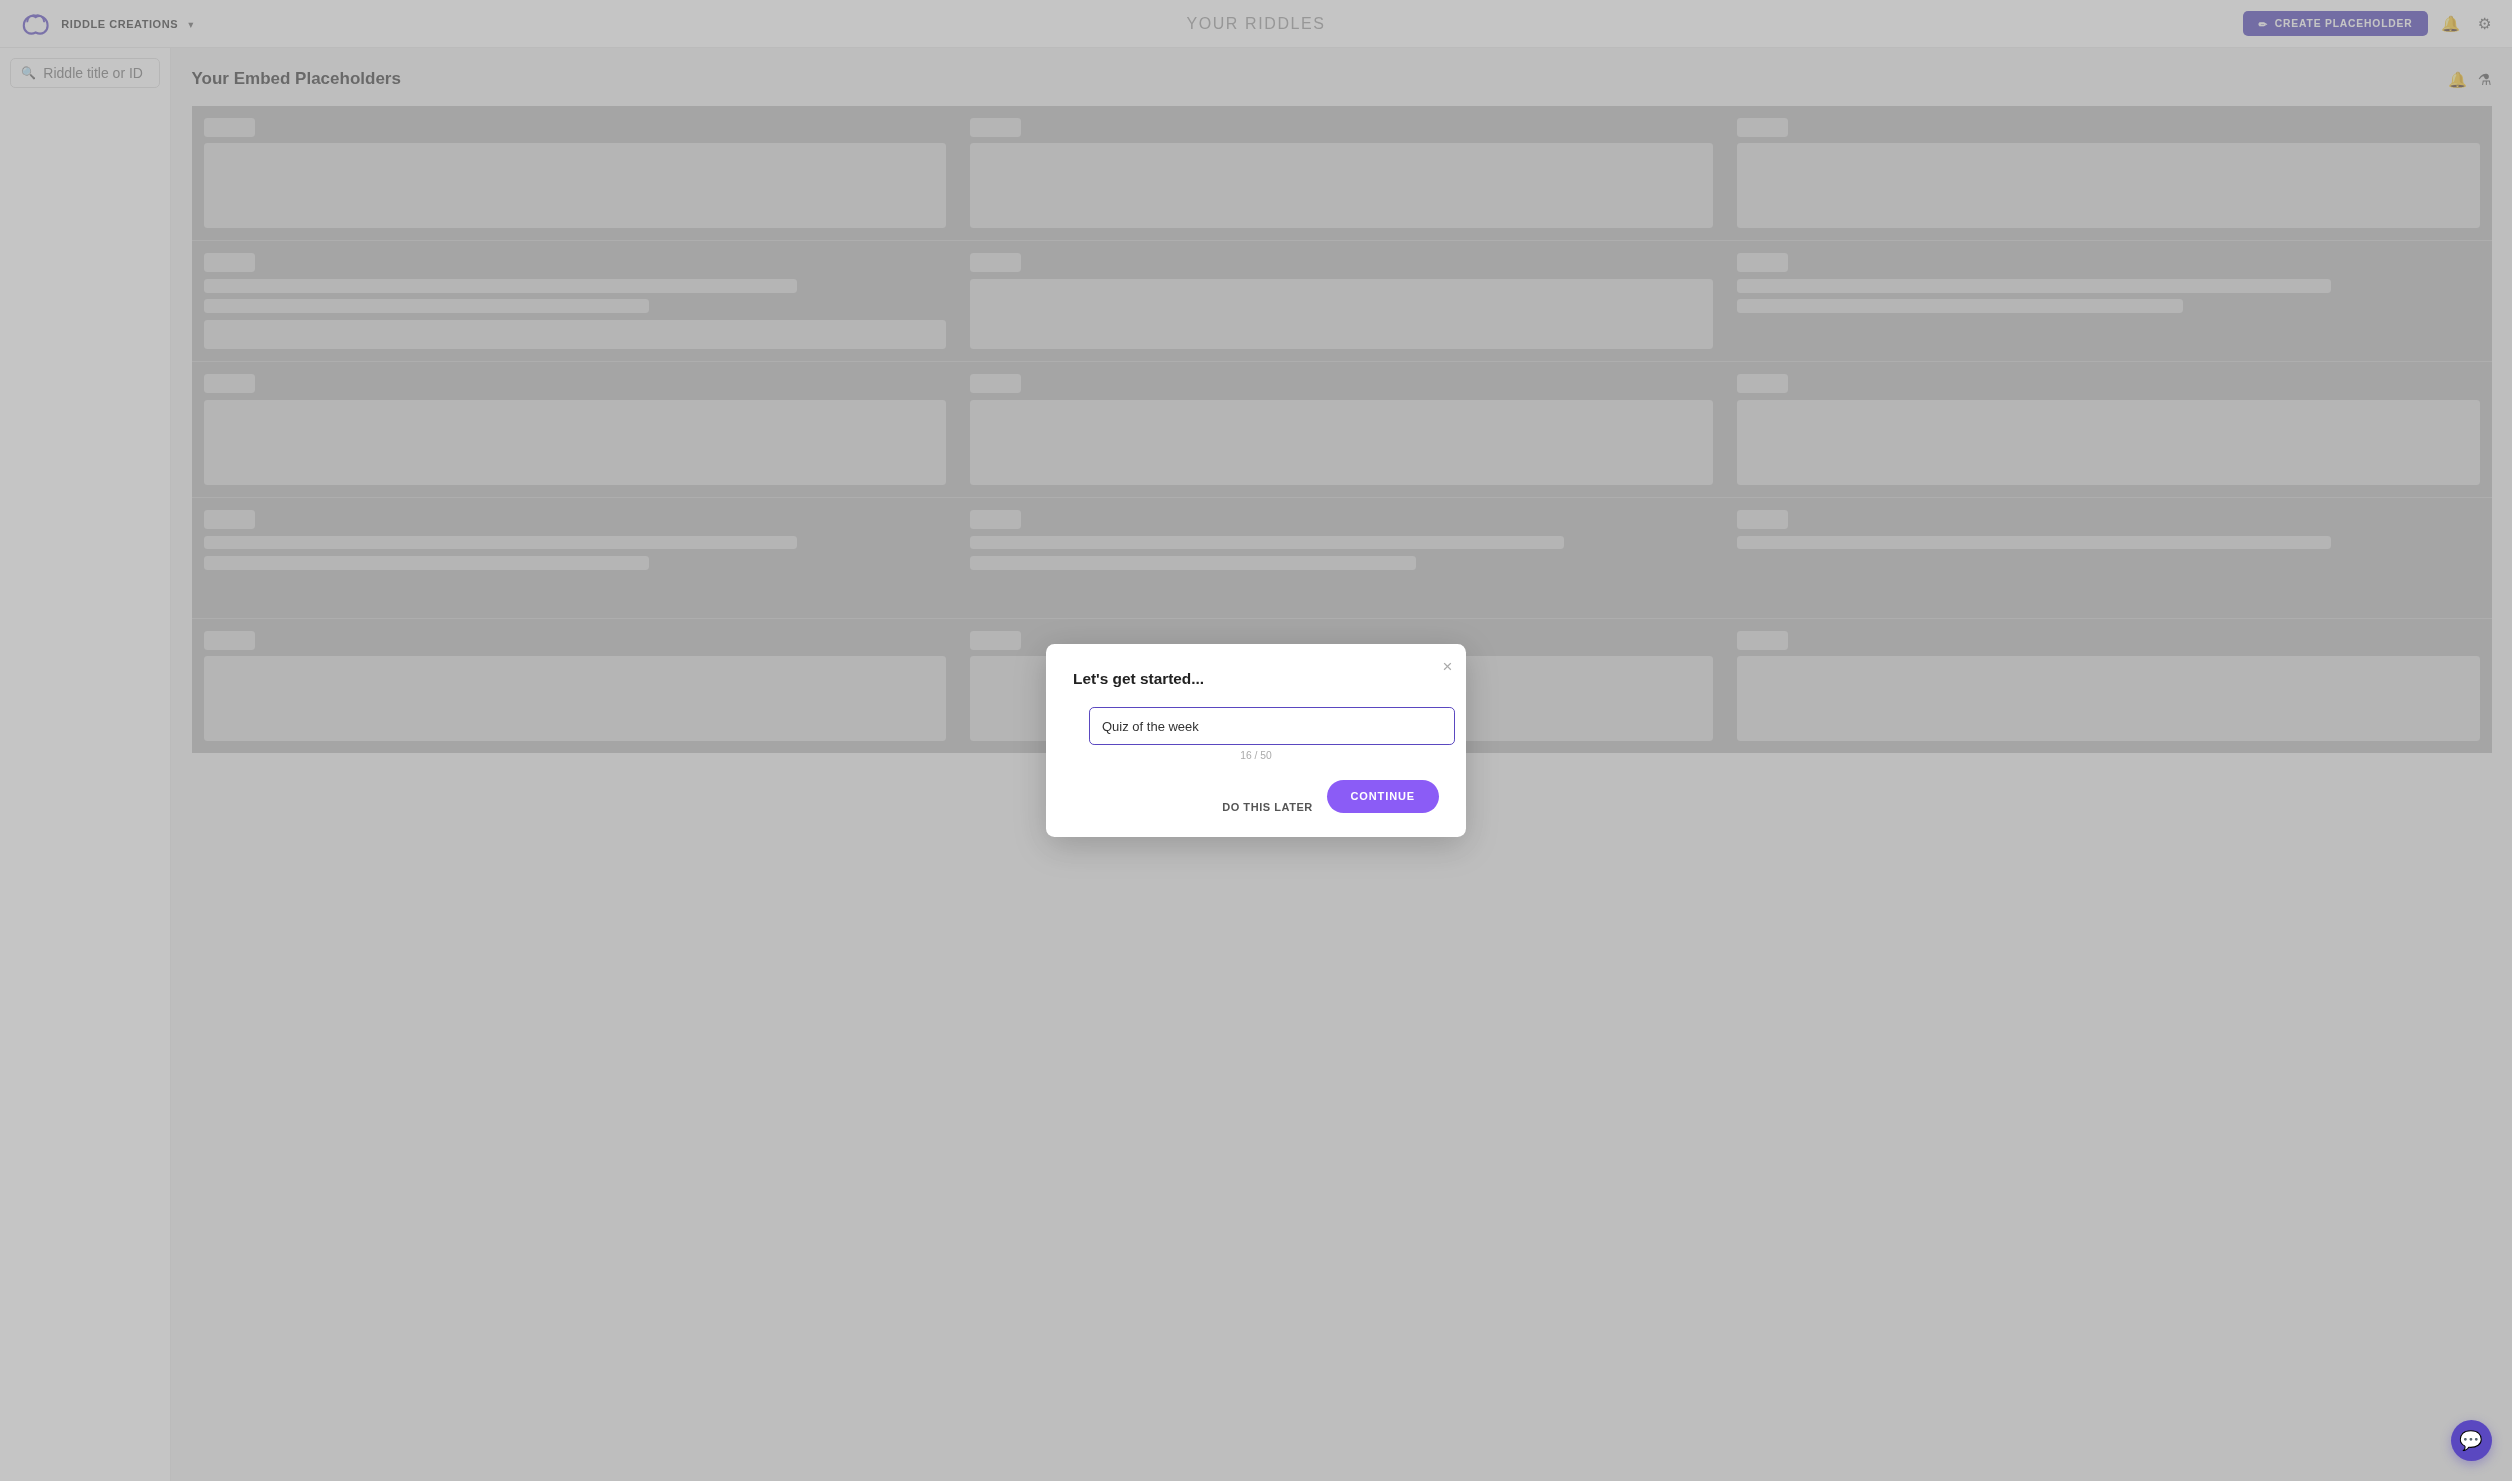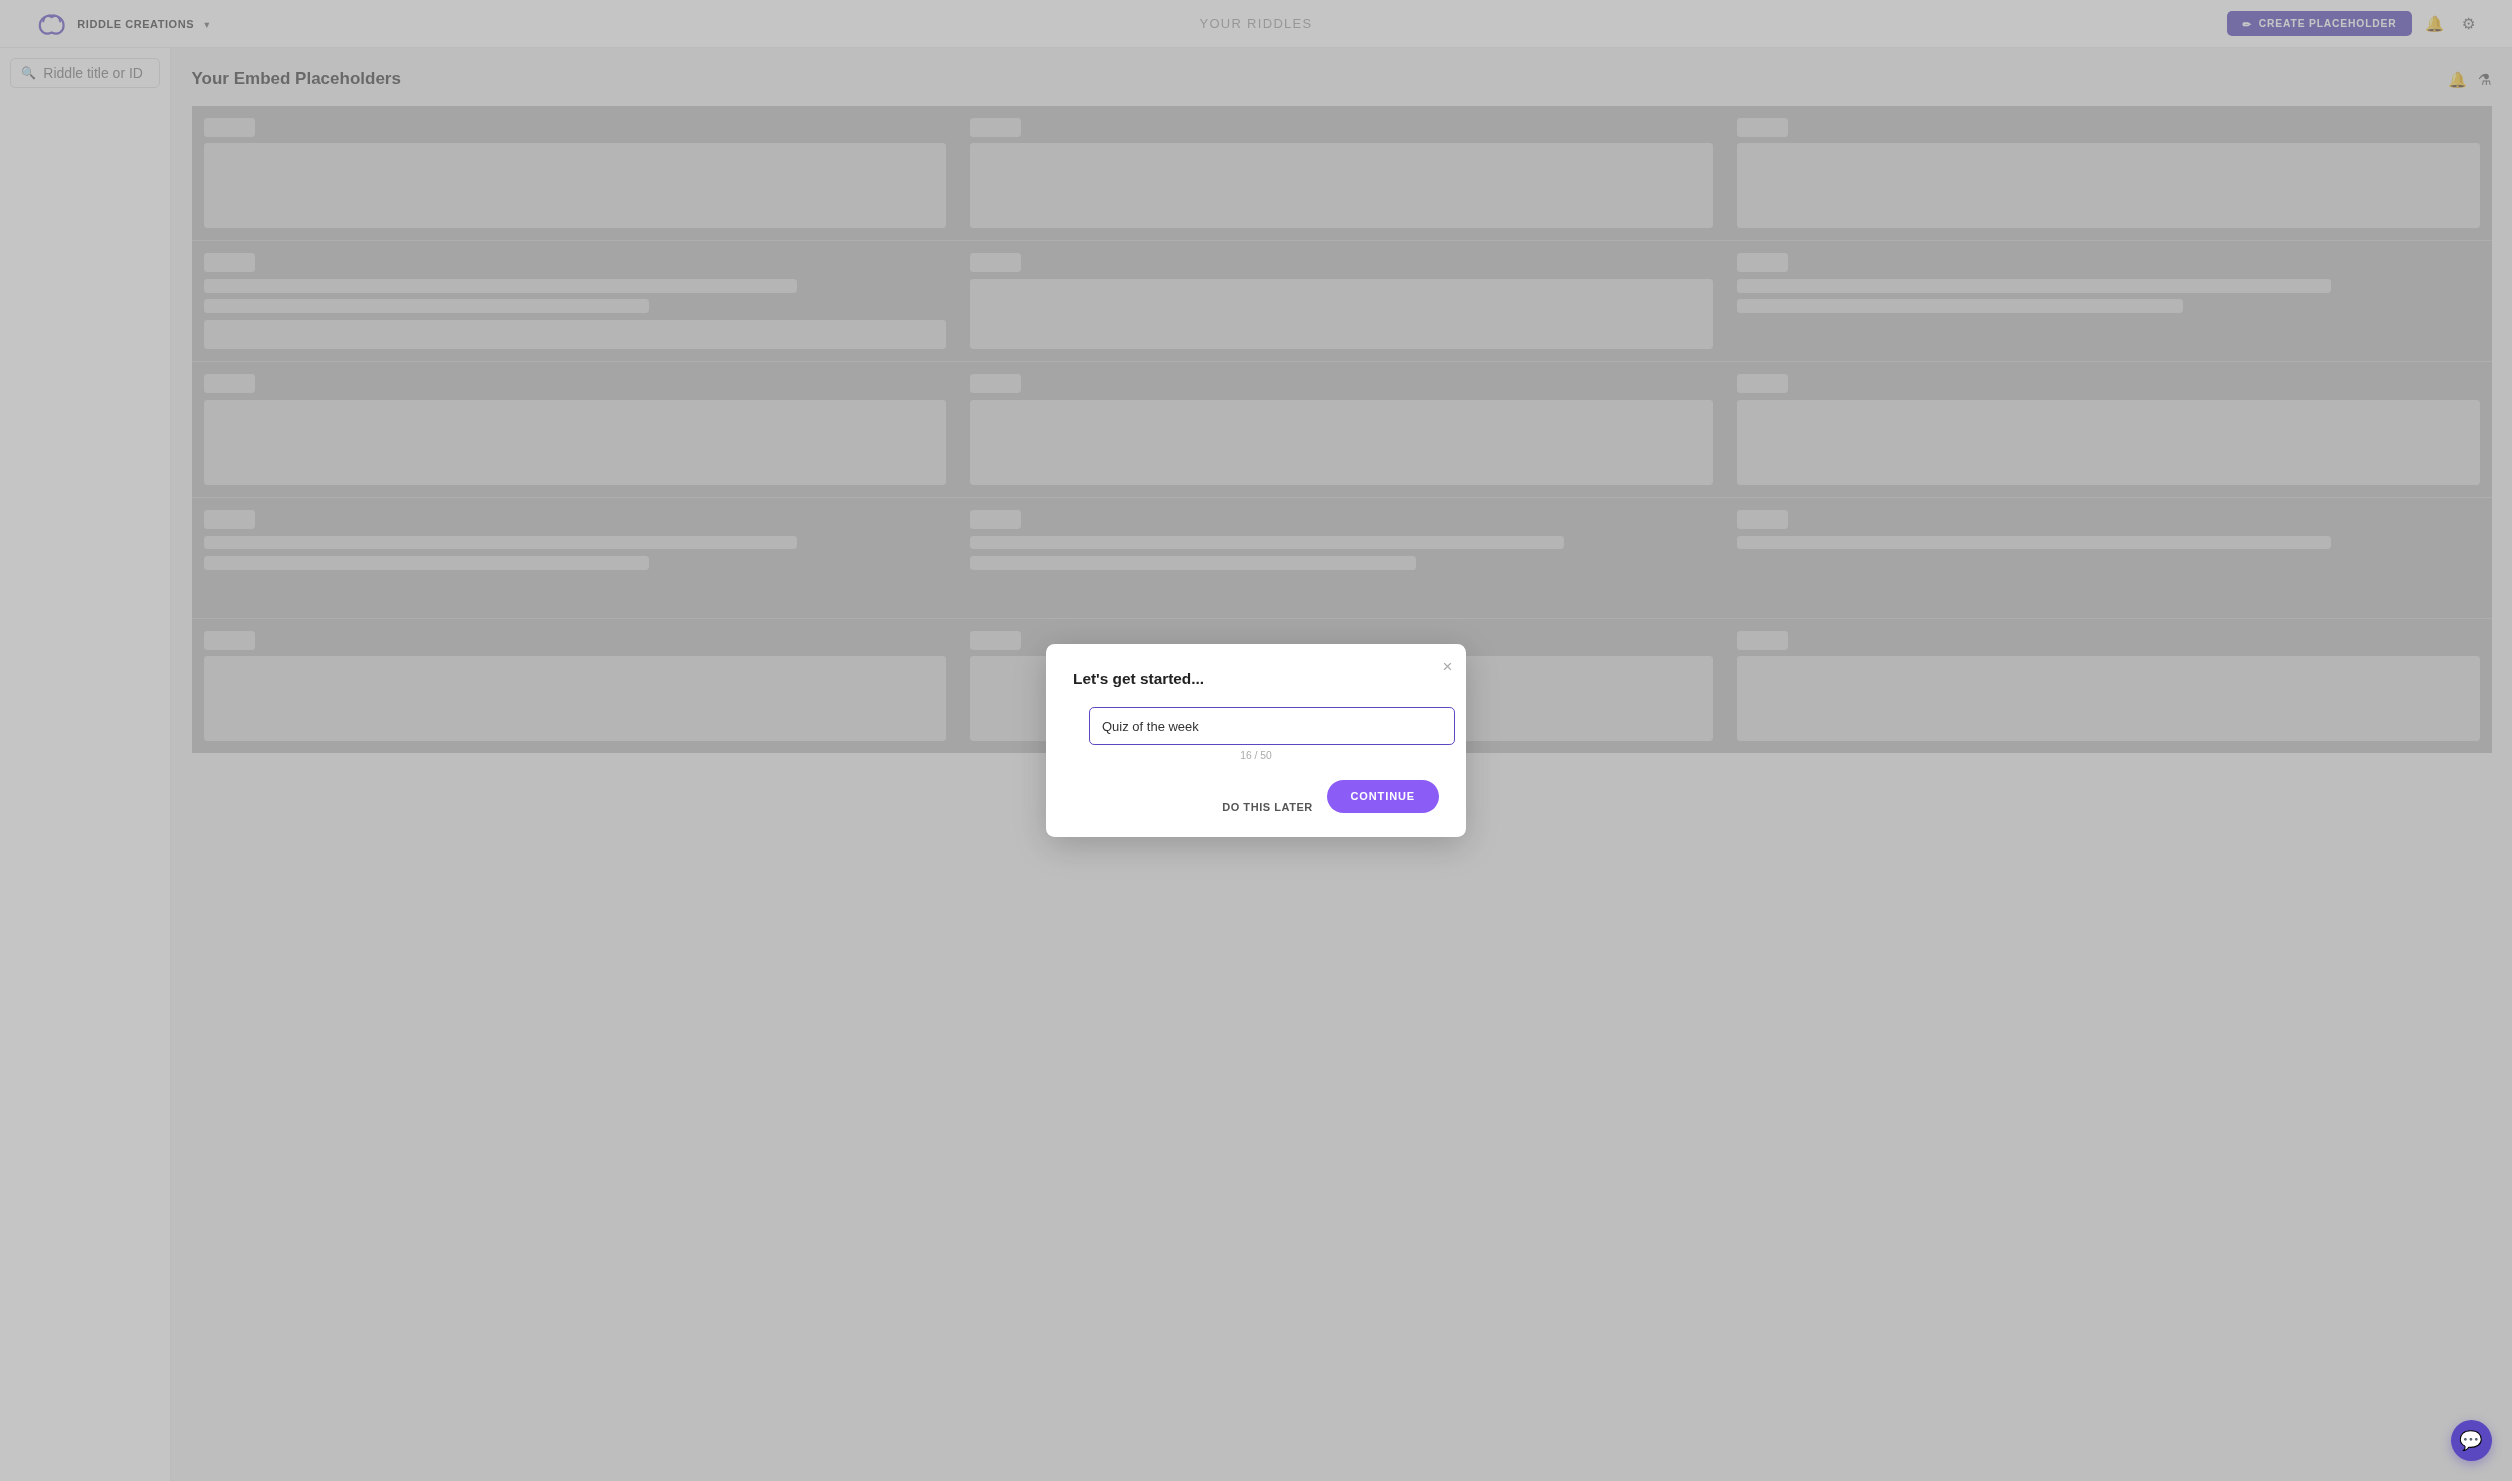--- a/index.html
+++ b/index.html
@@ -1,29 +1,29 @@
 <!DOCTYPE html>
 <html style="font-size:13.7px"><head>
   <meta charset="utf-8">
   <style>
     * { box-sizing: border-box; margin: 0; padding: 0; }
     body { font-family: -apple-system, BlinkMacSystemFont, 'Segoe UI', sans-serif; background: #f0f0f0; height: 100vh; overflow: hidden; }
 
     
     .navbar {
       display: flex; align-items: center; justify-content: space-between;
-      background: #fff; height: 48px; padding: 0 33px;
+      background: #fff; height: 48px; padding: 0 17px;
       border-bottom: 0.9px solid #e8e8e8; position: relative; z-index: 10;
     }
     .navbar-left { display: flex; align-items: center; gap: 10.3px; }
     .logo-icon { width: 34px; height: 34px; }
     .brand-name { font-weight: 600; font-size: 11px; color: #333; letter-spacing: 0.05em; }
     .dropdown-icon { color: #666; font-size: 10.3px; cursor: pointer; }
     .navbar-center { position: absolute; left: 50%; transform: translateX(-50%); }
-    .nav-link { font-size: 13px; letter-spacing: 0.1em; color: #999; font-weight: 500; text-transform: uppercase; }
+    .nav-link { font-size: 16px; letter-spacing: 0.1em; color: #999; font-weight: 500; text-transform: uppercase; }
     .navbar-right { display: flex; align-items: center; gap: 10.3px; }
     .create-btn {
       display: flex; align-items: center; gap: 6.8px;
       background: #4a3db5; color: #fff; border: none; border-radius: 5.1px;
       padding: 6.8px 15.4px; font-size: 10.3px; font-weight: 600; letter-spacing: 0.08em;
       cursor: pointer; text-transform: uppercase;
     }
     .icon-btn {
       background: none; border: none; cursor: pointer;
       color: #666; font-size: 15.4px; padding: 3.4px;

